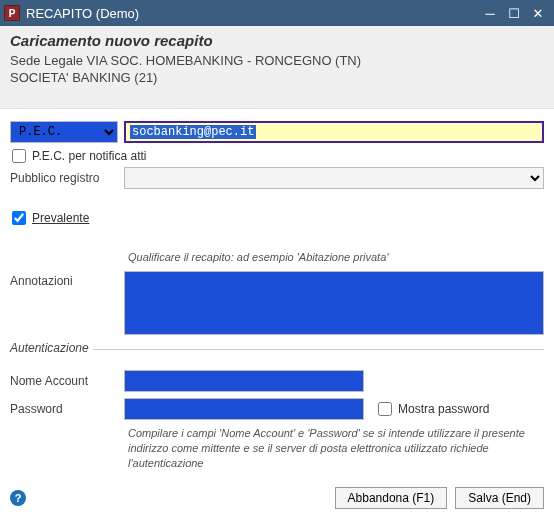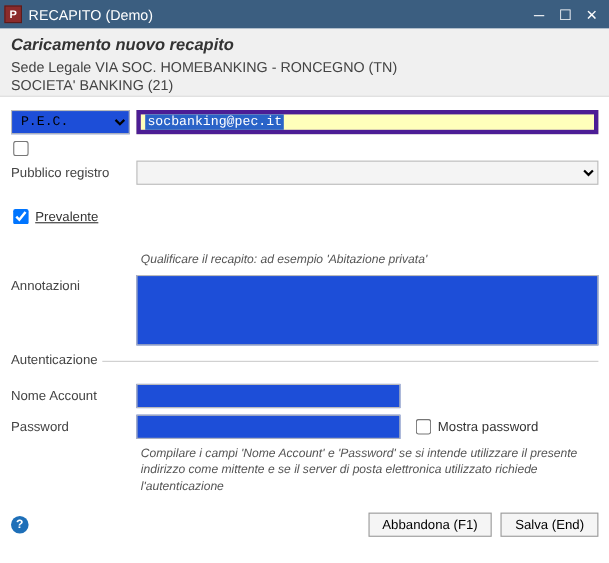--- a/index.html
+++ b/index.html
@@ -39,21 +39,21 @@
     display: flex;
     align-items: center;
     justify-content: center;
     color: #fff;
     cursor: pointer;
     font-size: 13px;
   }
   .header {
     background: #f0f0f0;
     border-bottom: 1px solid #ddd;
-    padding: 6px 10px 0 10px;
+    padding: 6px 10px 21px 10px;
   }
   .header h1 {
     margin: 0 0 4px 0;
     font-size: 15px;
     font-style: italic;
     font-weight: bold;
     color: #333;
   }
   .header .sub {
     font-size: 13px;
@@ -86,21 +86,21 @@
     height: 22px;
     font-family: "Courier New", monospace;
   }
   .pec-input {
     flex: 1;
     height: 22px;
     background: #ffffbb;
     font-family: "Courier New", monospace;
     font-size: 12px;
     padding: 2px 4px;
-    border: 4px solid #4c1d95;
+    border: 2px solid #4c1d95;
     display: flex;
     align-items: center;
   }
   .pec-input span {
     background: #2a63c8;
     color: #fff;
     padding: 0 2px;
   }
   .chk-row {
     display: flex;
@@ -147,20 +147,21 @@
     position: relative;
   }
   .fieldset-label span {
     background: #fff;
     position: relative;
     top: -9px;
     padding-right: 4px;
     font-weight: normal;
     font-size: 12px;
     color: #444;
+    font-style: italic;
   }
   .acc-input {
     width: 240px;
     height: 22px;
   }
   .auth-hint {
     font-style: italic;
     font-size: 11px;
     color: #555;
     margin-left: 118px;
@@ -223,20 +224,21 @@
     <select class="select type">
       <option>P.E.C.</option>
     </select>
     <div class="pec-input">
       <span>socbanking@pec.it</span>
     </div>
   </div>
 
   <div class="chk-row" style="margin-left:2px;">
     <input type="checkbox" style="">
+    <span>P.E.C. per notifica atti</span>
   </div>
 
   <div class="row">
     <div class="label">Pubblico registro</div>
     <select class="select wide-select">
       <option></option>
     </select>
   </div>
 
   <div class="spacer-v"></div>

